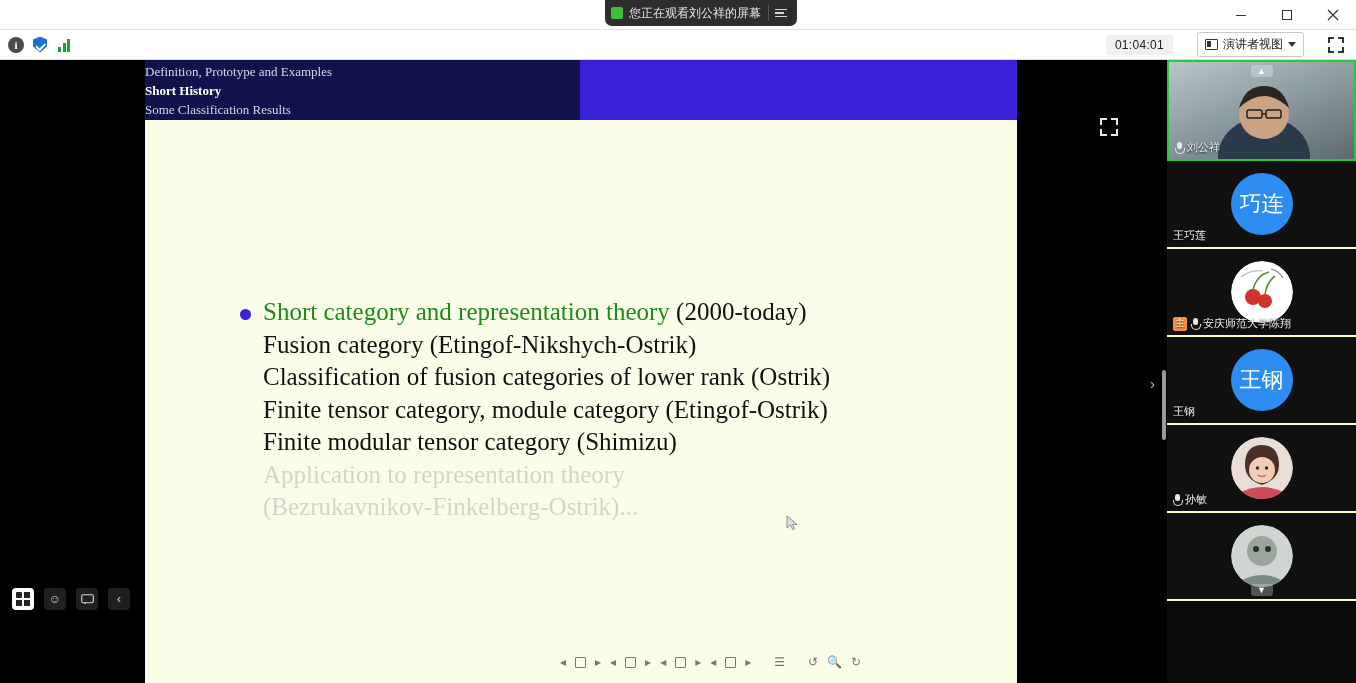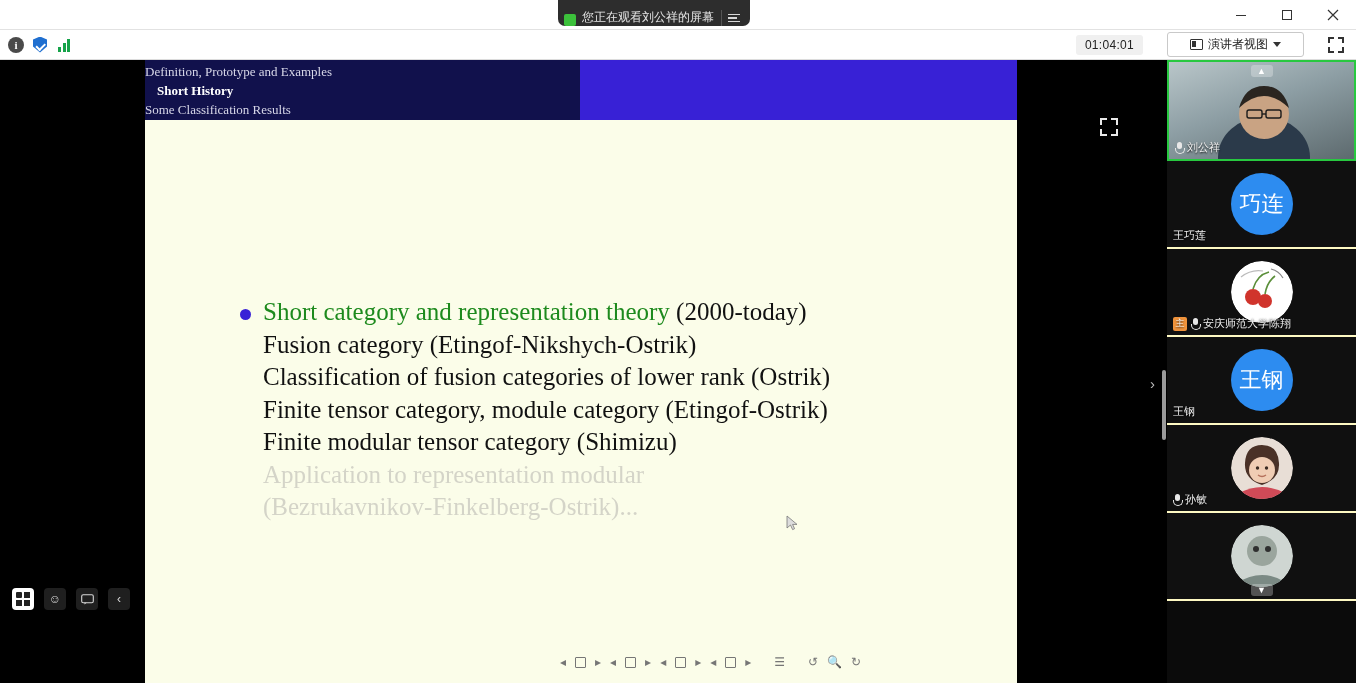--- a/index.html
+++ b/index.html
@@ -11,26 +11,26 @@
   }
   .app {
     position: relative;
     width: 1356px; height: 683px;
     background: #000;
   }
 
   
   .share-bar {
     position: absolute;
-    left: 558px; top: 0px;
+    left: 605px; top: 0px;
     width: 192px; height: 26px;
     background: #2d2d2d;
     border-radius: 0 0 7px 7px;
     display: flex;
-    align-items: flex-end;
+    align-items: center;
     padding: 0 6px;
     color: #e6e6e6;
     font-size: 12px;
     z-index: 40;
   }
   .share-bar .greendot {
     width: 12px; height: 12px;
     background: #3cc13b;
     border-radius: 2px;
     margin-right: 6px;
@@ -103,21 +103,21 @@
     padding-right: 12px;
   }
   .timer {
     background: #f0f0f0; color: #222;
     font-size: 12px; padding: 3px 9px; border-radius: 3px;
     letter-spacing: .3px;
   }
   .view-select {
     display: flex; align-items: center; gap: 5px;
     border: 1px solid #c9c9c9; border-radius: 3px;
-    padding: 3px 22px; font-size: 12px; color: #222;
+    padding: 3px 7px; font-size: 12px; color: #222;
     background: #fff;
   }
   .view-select .scr-ico {
     width: 13px; height: 11px; border: 1.5px solid #333; border-radius: 1px;
     position: relative;
   }
   .view-select .scr-ico::after {
     content: ""; position: absolute; left: 1px; top: 1px; width: 4px; height: 6px; background: #333;
   }
   .caret-down {
@@ -154,21 +154,21 @@
     position: absolute; left: 0; top: 0;
     width: 435px; height: 60px;
     background: #11114c;
     color: #d7d7e8;
     font-family: "Liberation Serif", serif;
     font-size: 13px;
     text-align: left;
     padding: 2px 10px 0 0;
     line-height: 19px;
   }
-  .slide-header .crumbs .cur { color: #ffffff; font-weight: bold; padding-left: 12px; }
+  .slide-header .crumbs .cur { color: #ffffff; font-weight: bold; }
   .slide-title-bar {
     position: absolute; left: 0; top: 60px;
     width: 872px; height: 46px;
     background: #3821d6;
     display: flex; align-items: center;
   }
   .slide-title-bar .ttl {
     color: #ffffff;
     font-family: "Liberation Serif", serif;
     font-size: 28px;
@@ -423,21 +423,21 @@
         <div class="bullet-row">
           <span class="bullet-dot"></span>
           <div class="slide-lines">
             <div>
               <span class="hl">Short category and representation theory</span><span> (2000-today)</span>
             </div>
             <div>Fusion category (Etingof-Nikshych-Ostrik)</div>
             <div>Classification of fusion categories of lower rank (Ostrik)</div>
             <div>Finite tensor category, module category (Etingof-Ostrik)</div>
             <div>Finite modular tensor category (Shimizu)</div>
-            <div class="faded">Application to representation modular</div>
+            <div class="faded">Application to representation theory</div>
             <div class="faded">(Bezrukavnikov-Finkelberg-Ostrik)...</div>
           </div>
         </div>
       </div>
     </div>
 
     <div class="pdf-tools">
       <span class="glyph">◂</span>
       <span class="box"></span>
       <span class="glyph">▸</span>

